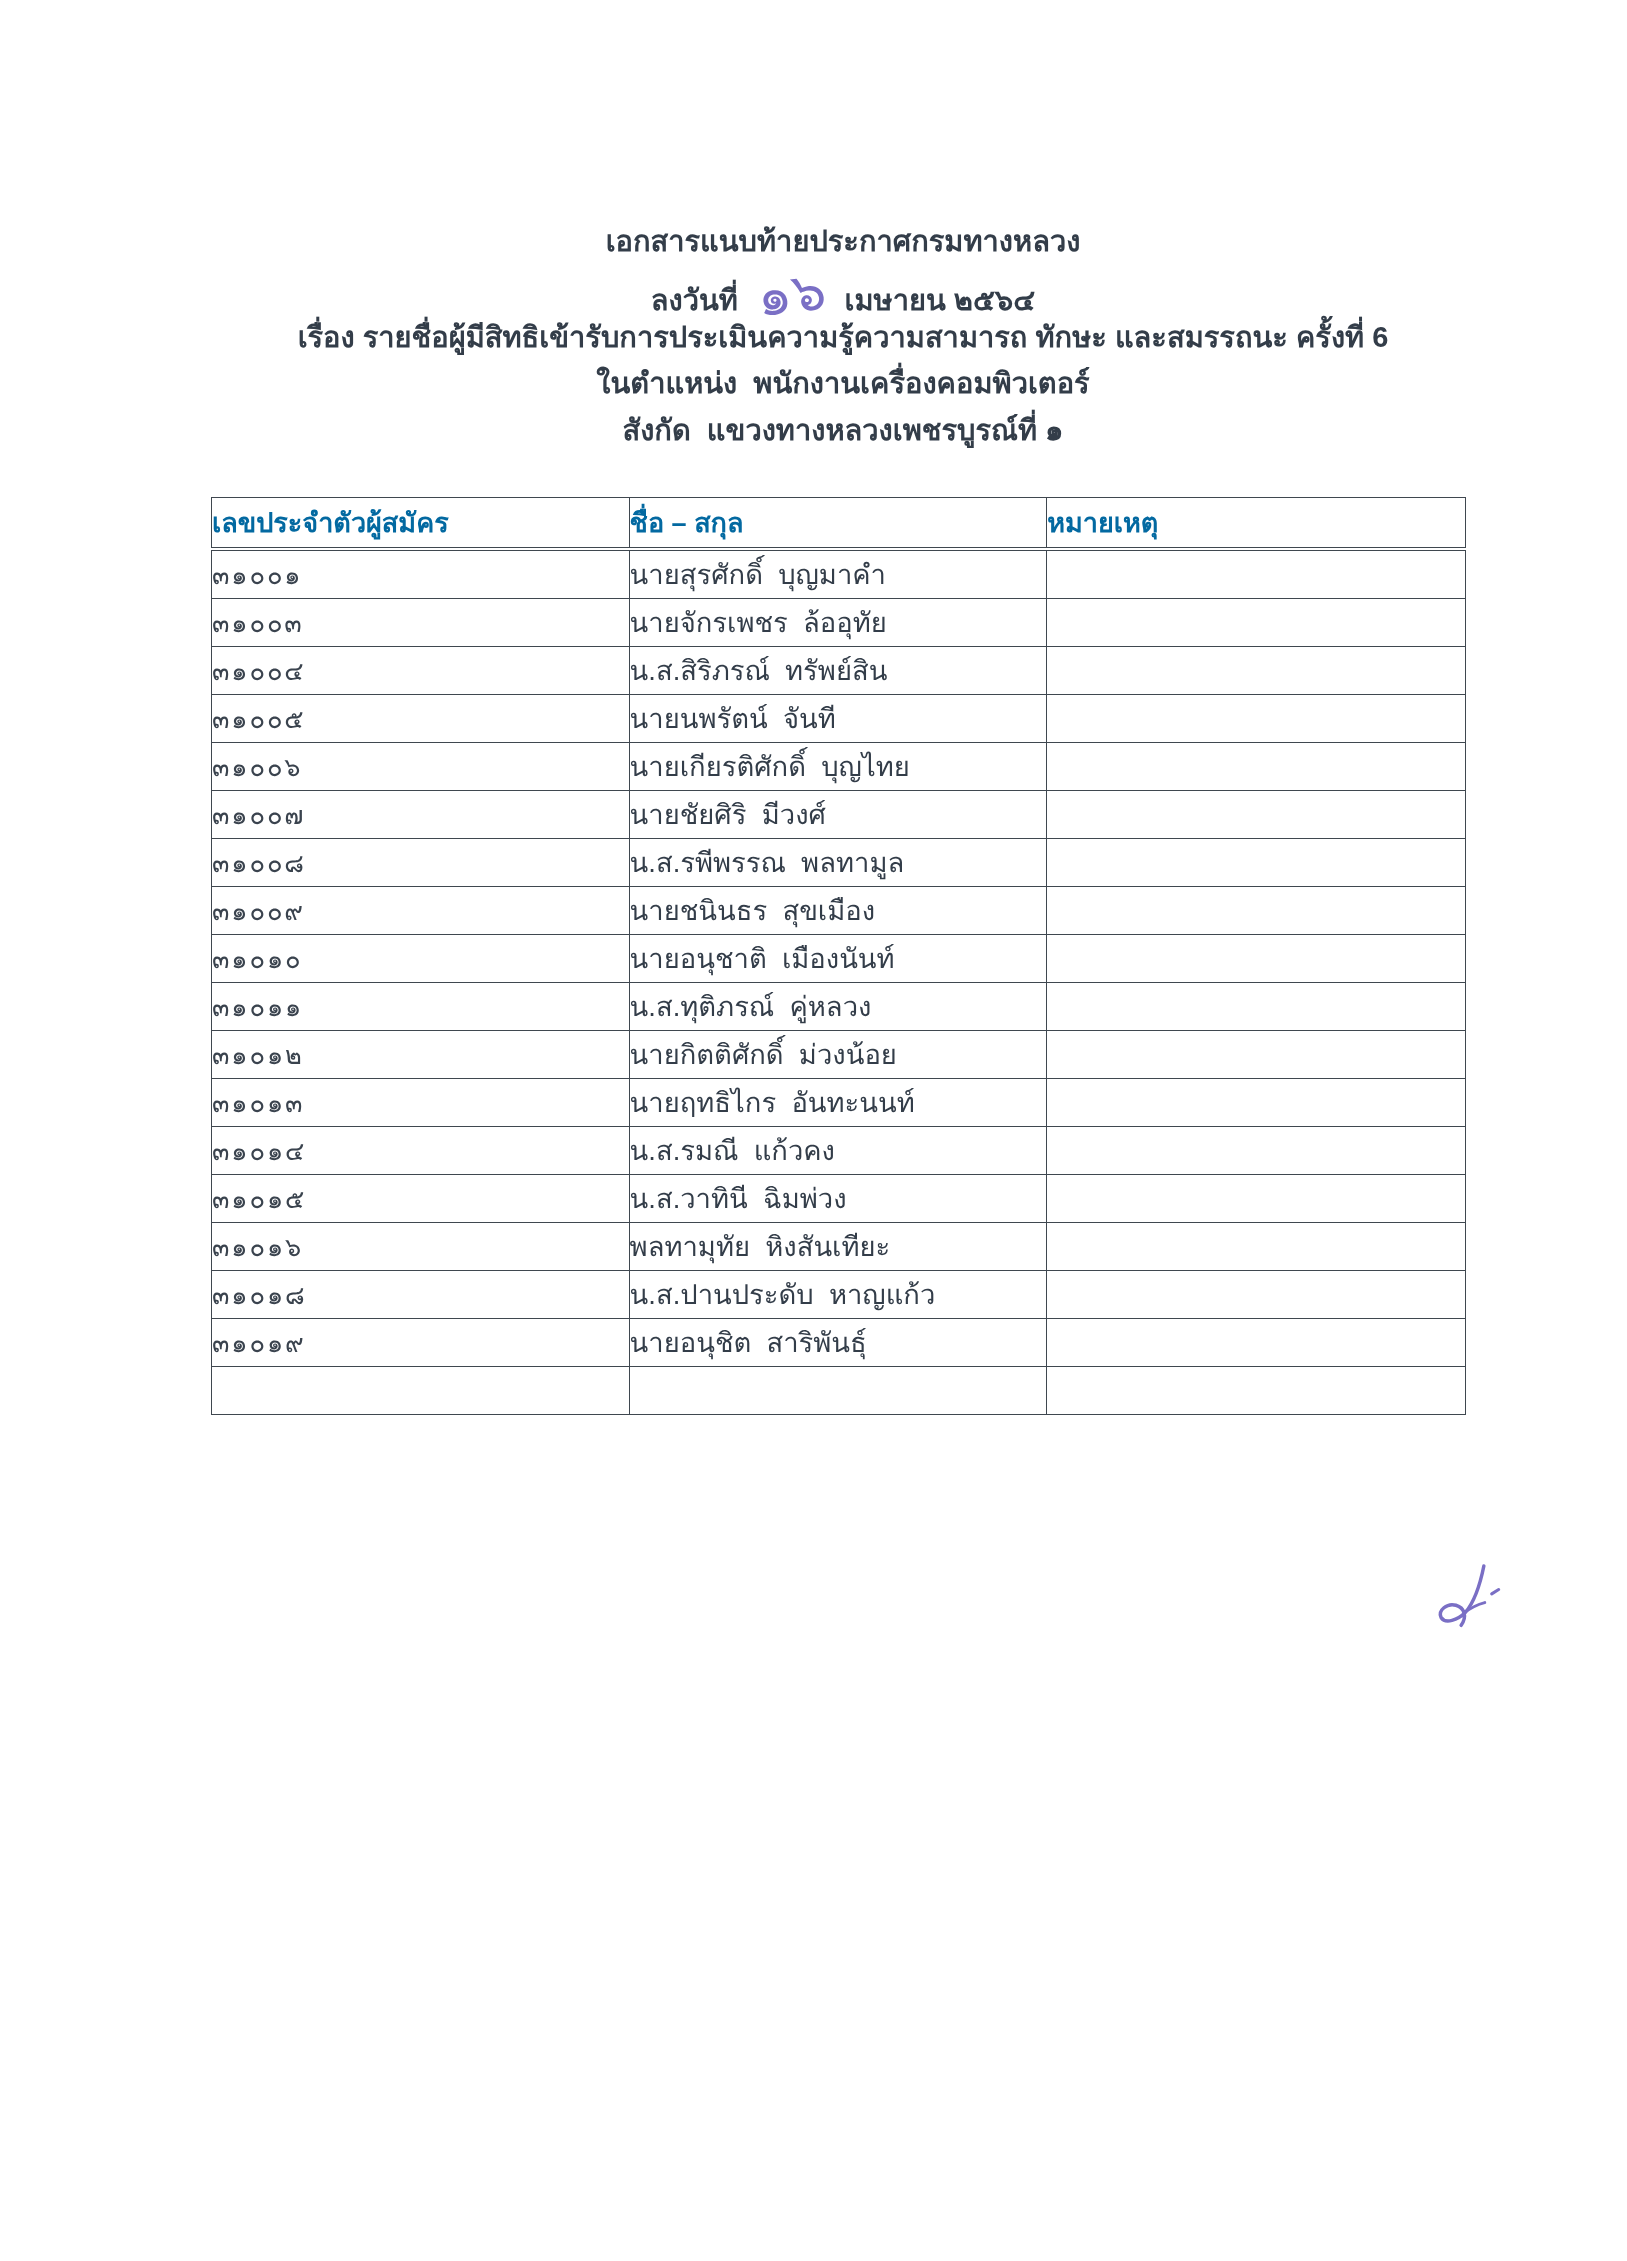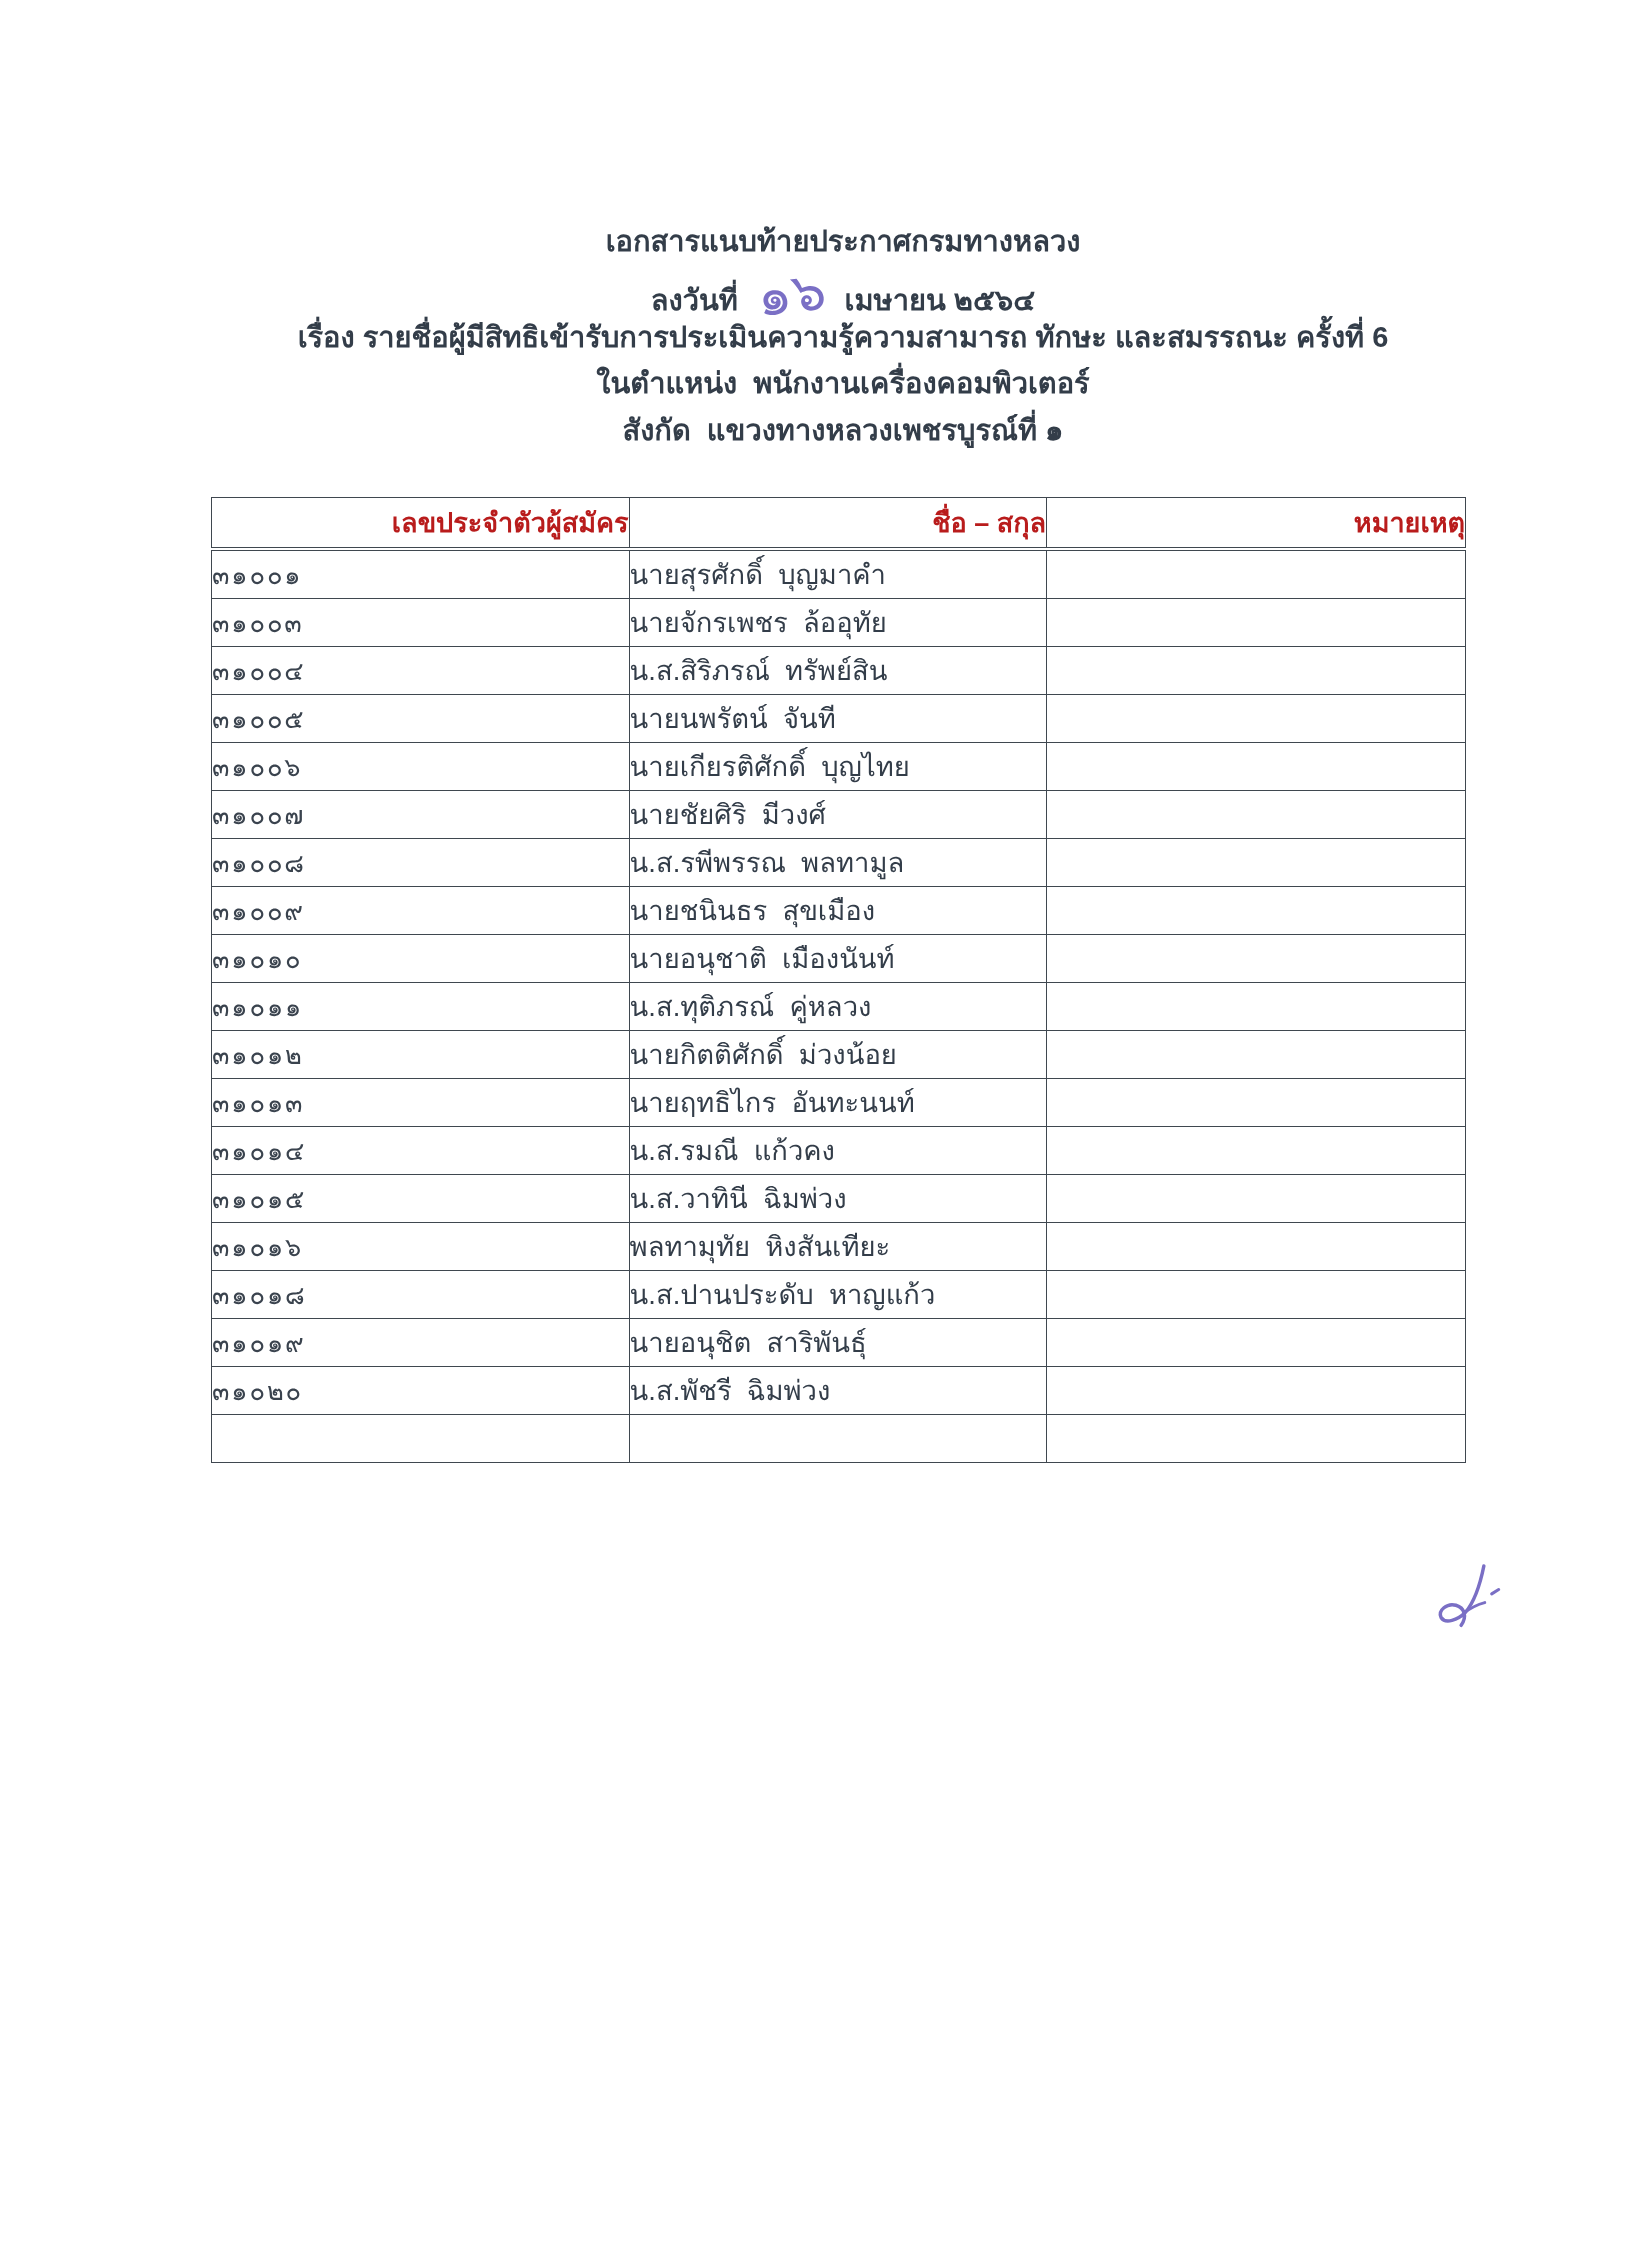--- a/index.html
+++ b/index.html
@@ -60,22 +60,22 @@
     border: 1.3px solid #3f474f;
     padding: 0;
     vertical-align: middle;
     overflow: hidden;
   }
   table.applicants { border: 1.9px solid #3f474f; }
   table.applicants thead th {
     height: 49px;
     font-size: 27px;
     font-weight: bold;
-    text-align: right;
-    color: #b91c1c;
+    text-align: left;
+    color: #0369a1;
     border-bottom: 4.5px double #3f474f;
   }
   table.applicants tbody td { height: 47px; }
   td.id-cell {
     font-size: 25.5px;
     font-weight: 400;
     letter-spacing: 1.9px;
     color: #3a434e;
   }
   td.name-cell {
@@ -204,25 +204,20 @@
       <td class="id-cell">๓๑๐๑๘</td>
       <td class="name-cell">น.ส.ปานประดับ  หาญแก้ว</td>
       <td class="note-cell"></td>
     </tr>
         <tr>
       <td class="id-cell">๓๑๐๑๙</td>
       <td class="name-cell">นายอนุชิต  สาริพันธุ์</td>
       <td class="note-cell"></td>
     </tr>
         <tr>
-      <td class="id-cell">๓๑๐๒๐</td>
-      <td class="name-cell">น.ส.พัชรี  ฉิมพ่วง</td>
-      <td class="note-cell"></td>
-    </tr>
-        <tr>
       <td class="id-cell"></td>
       <td class="name-cell"></td>
       <td class="note-cell"></td>
     </tr>
       </tbody>
   </table>
 
   <svg class="initials" viewBox="0 0 100 110">
     <path d="M63 8 C59 28 53 48 42 61 C33 70 19 75 14 67 C10 59 21 50 31 53 C41 56 44 66 37 76" fill="none" stroke="#7a6fc5" stroke-width="4" stroke-linecap="round"></path>
     <path d="M40 62 C48 56 56 52 64 50" fill="none" stroke="#7a6fc5" stroke-width="3.5" stroke-linecap="round"></path>

